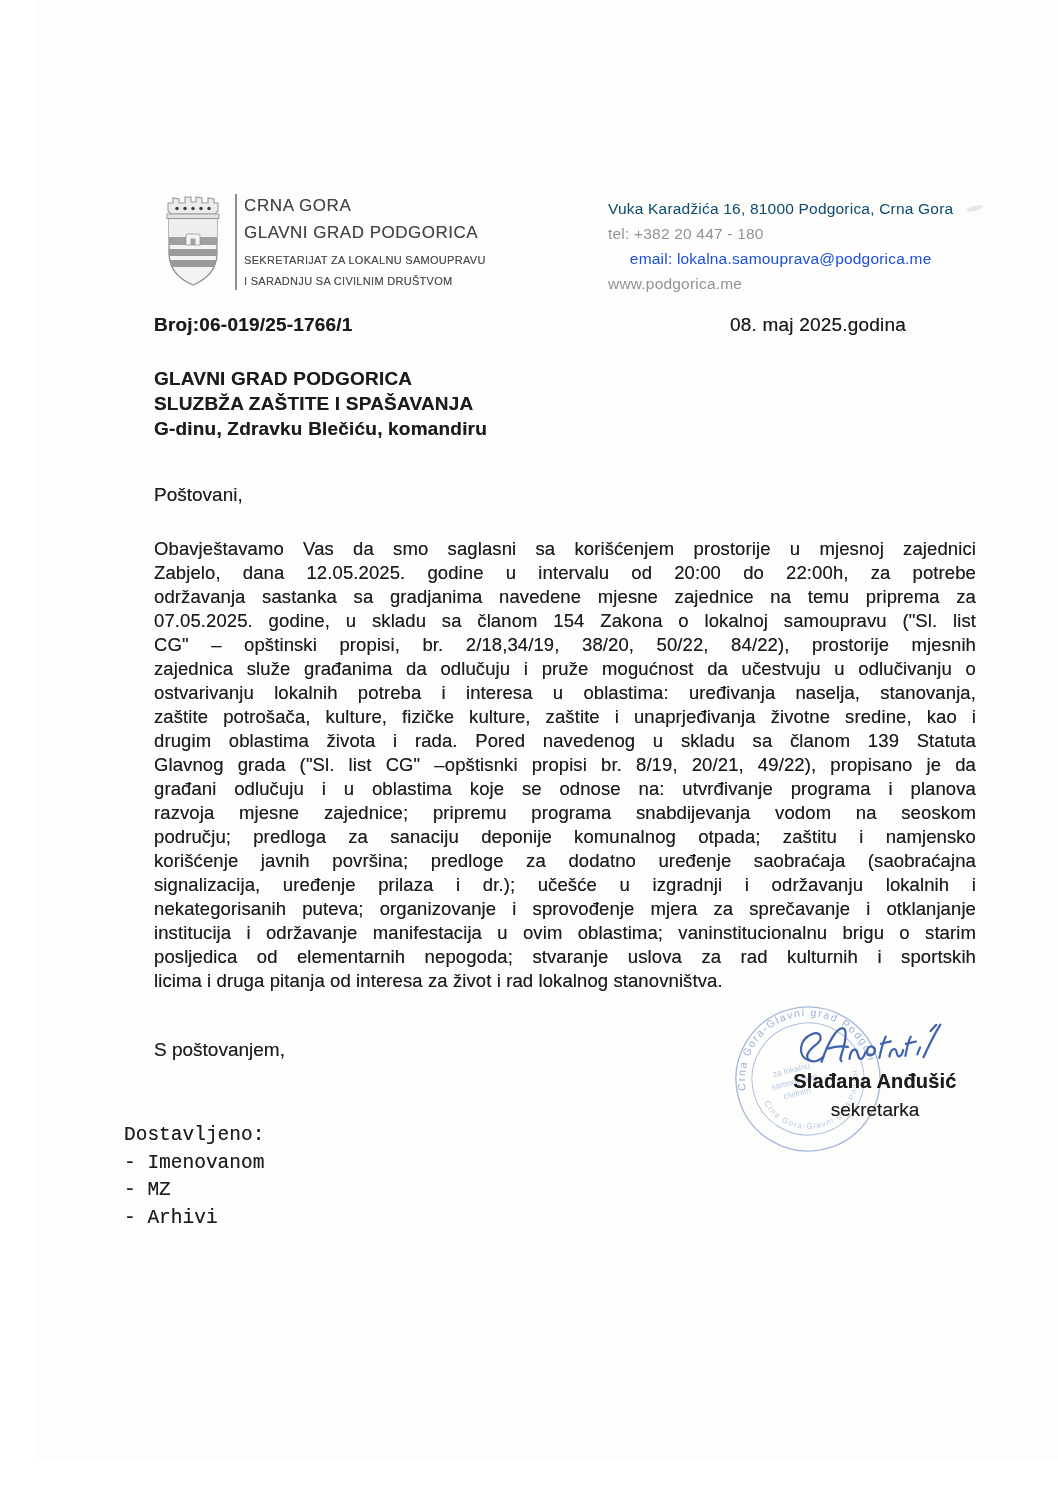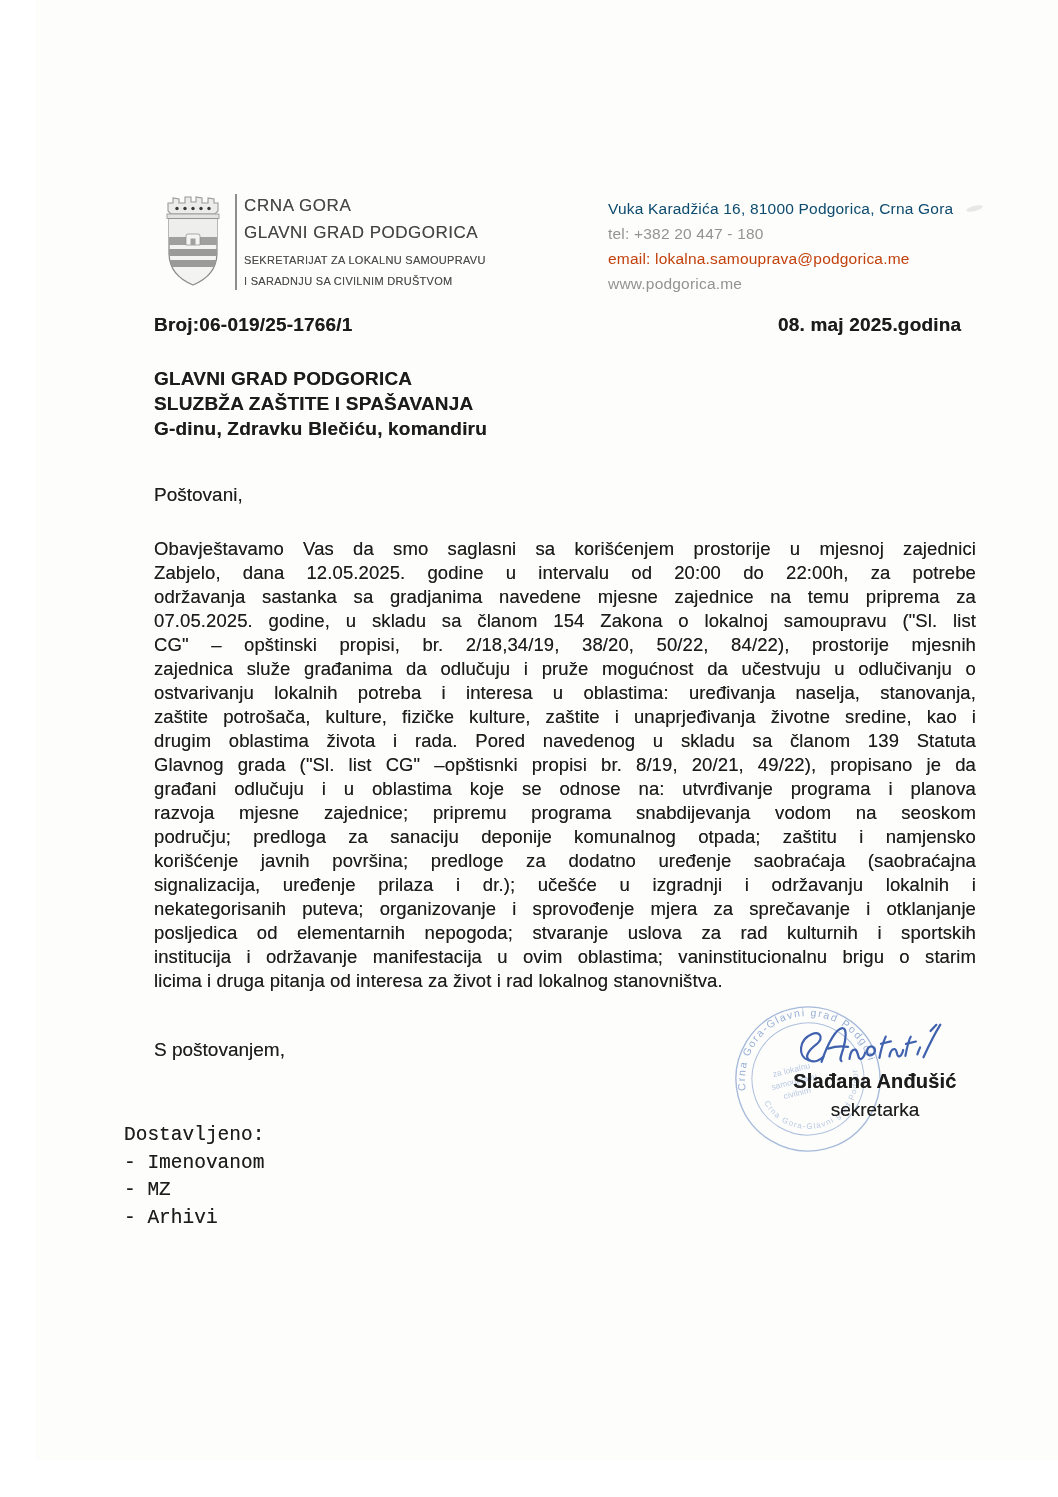--- a/index.html
+++ b/index.html
@@ -15,29 +15,29 @@
   .abs { position: absolute; }
 
   
   .logo-svg { left: 126px; top: 193px; width: 62px; height: 97px; }
   .lh-divider { left: 199px; top: 194px; width: 2px; height: 96px; background: #8f8f8f; }
   .lh-country  { left: 208px; top: 196px; font-size: 17px;   letter-spacing: .6px; color: #474747; text-shadow: 0 0 .5px rgba(70,70,70,.6); }
   .lh-city     { left: 208px; top: 223px; font-size: 17px;   letter-spacing: .5px; color: #454545; text-shadow: 0 0 .5px rgba(70,70,70,.6); }
   .lh-dept     { left: 208px; top: 250px; font-size: 11px; letter-spacing: .3px; color: #4c4c4c; line-height: 20.5px; text-shadow: 0 0 .5px rgba(70,70,70,.55); }
 
   .contact { left: 572px; top: 196px; font-size: 15.5px; line-height: 25px; color: #939393; letter-spacing: .2px; }
-  .contact .c-email { color: #c2410c; }
+  .contact .c-email { color: #1d4ed8; text-align: center; }
   .contact .c-addr  { color: #0c4a6e; }
 
   .scan-artifact { left: 930px; top: 206px; width: 17px; height: 5px; border-radius: 50%;
                    background: #cccccc; opacity: .45; transform: rotate(-14deg); }
 
   
   .ref-number { left: 118px; top: 314px; font-size: 19px; font-weight: 700; letter-spacing: .2px; text-shadow: 0 0 .5px rgba(0,0,0,.6); }
-  .ref-date   { left: 742px; top: 314px; font-size: 19px; font-weight: 700; letter-spacing: .2px; text-shadow: 0 0 .5px rgba(0,0,0,.6); }
+  .ref-date   { left: 694px; top: 314px; font-size: 19px; font-weight: 400; letter-spacing: .2px; text-shadow: 0 0 .5px rgba(0,0,0,.6); }
 
   
   .recipient { left: 118px; top: 366px; font-size: 19px; line-height: 25px; font-weight: 600;
                letter-spacing: .2px; text-shadow: 0 0 .6px rgba(0,0,0,.55); }
 
   
   .salutation { left: 118px; top: 484px; font-size: 19px; text-shadow: 0 0 .5px rgba(0,0,0,.5); }
   .body-lines { left: 118px; top: 537px; width: 822px; }
   .body-line  { font-size: 18.5px; line-height: 24px; letter-spacing: .1px;
                 text-align: justify; text-align-last: justify;
@@ -124,22 +124,22 @@
       <div class="body-line">ostvarivanju lokalnih potreba i interesa u oblastima: uređivanja naselja, stanovanja,</div>
       <div class="body-line">zaštite potrošača, kulture, fizičke kulture, zaštite i unaprjeđivanja životne sredine, kao i</div>
       <div class="body-line">drugim oblastima života i rada. Pored navedenog u skladu sa članom 139 Statuta</div>
       <div class="body-line">Glavnog grada ("Sl. list CG" –opštisnki propisi br. 8/19, 20/21, 49/22), propisano je da</div>
       <div class="body-line">građani odlučuju i u oblastima koje se odnose na: utvrđivanje programa i planova</div>
       <div class="body-line">razvoja mjesne zajednice; pripremu programa snabdijevanja vodom na seoskom</div>
       <div class="body-line">području; predloga za sanaciju deponije komunalnog otpada; zaštitu i namjensko</div>
       <div class="body-line">korišćenje javnih površina; predloge za dodatno uređenje saobraćaja (saobraćajna</div>
       <div class="body-line">signalizacija, uređenje prilaza i dr.); učešće u izgradnji i održavanju lokalnih i</div>
       <div class="body-line">nekategorisanih puteva; organizovanje i sprovođenje mjera za sprečavanje i otklanjanje</div>
+      <div class="body-line">institucija i održavanje manifestacija u ovim oblastima; vaninstitucionalnu brigu o starim</div>
       <div class="body-line">posljedica od elementarnih nepogoda; stvaranje uslova za rad kulturnih i sportskih</div>
-      <div class="body-line">institucija i održavanje manifestacija u ovim oblastima; vaninstitucionalnu brigu o starim</div>
       <div class="body-line">licima i druga pitanja od interesa za život i rad lokalnog stanovništva.</div>
     </div>
   <div class="abs closing">S poštovanjem,</div>
 
   <svg class="abs stamp-svg" viewBox="0 0 152 152">
     <g transform="rotate(-14 76 76)" fill="none">
       <circle cx="76" cy="76" r="72" stroke="#9bb1d6" stroke-width="1.4"></circle>
       <circle cx="76" cy="76" r="56" stroke="#a3b7d8" stroke-width="1"></circle>
       <path id="stampArcTop" d="M 13,76 A 63,63 0 1 1 139,76" fill="none"></path>
       <path id="stampArcBottom" d="M 26,76 A 50,50 0 0 0 126,76" fill="none"></path>

